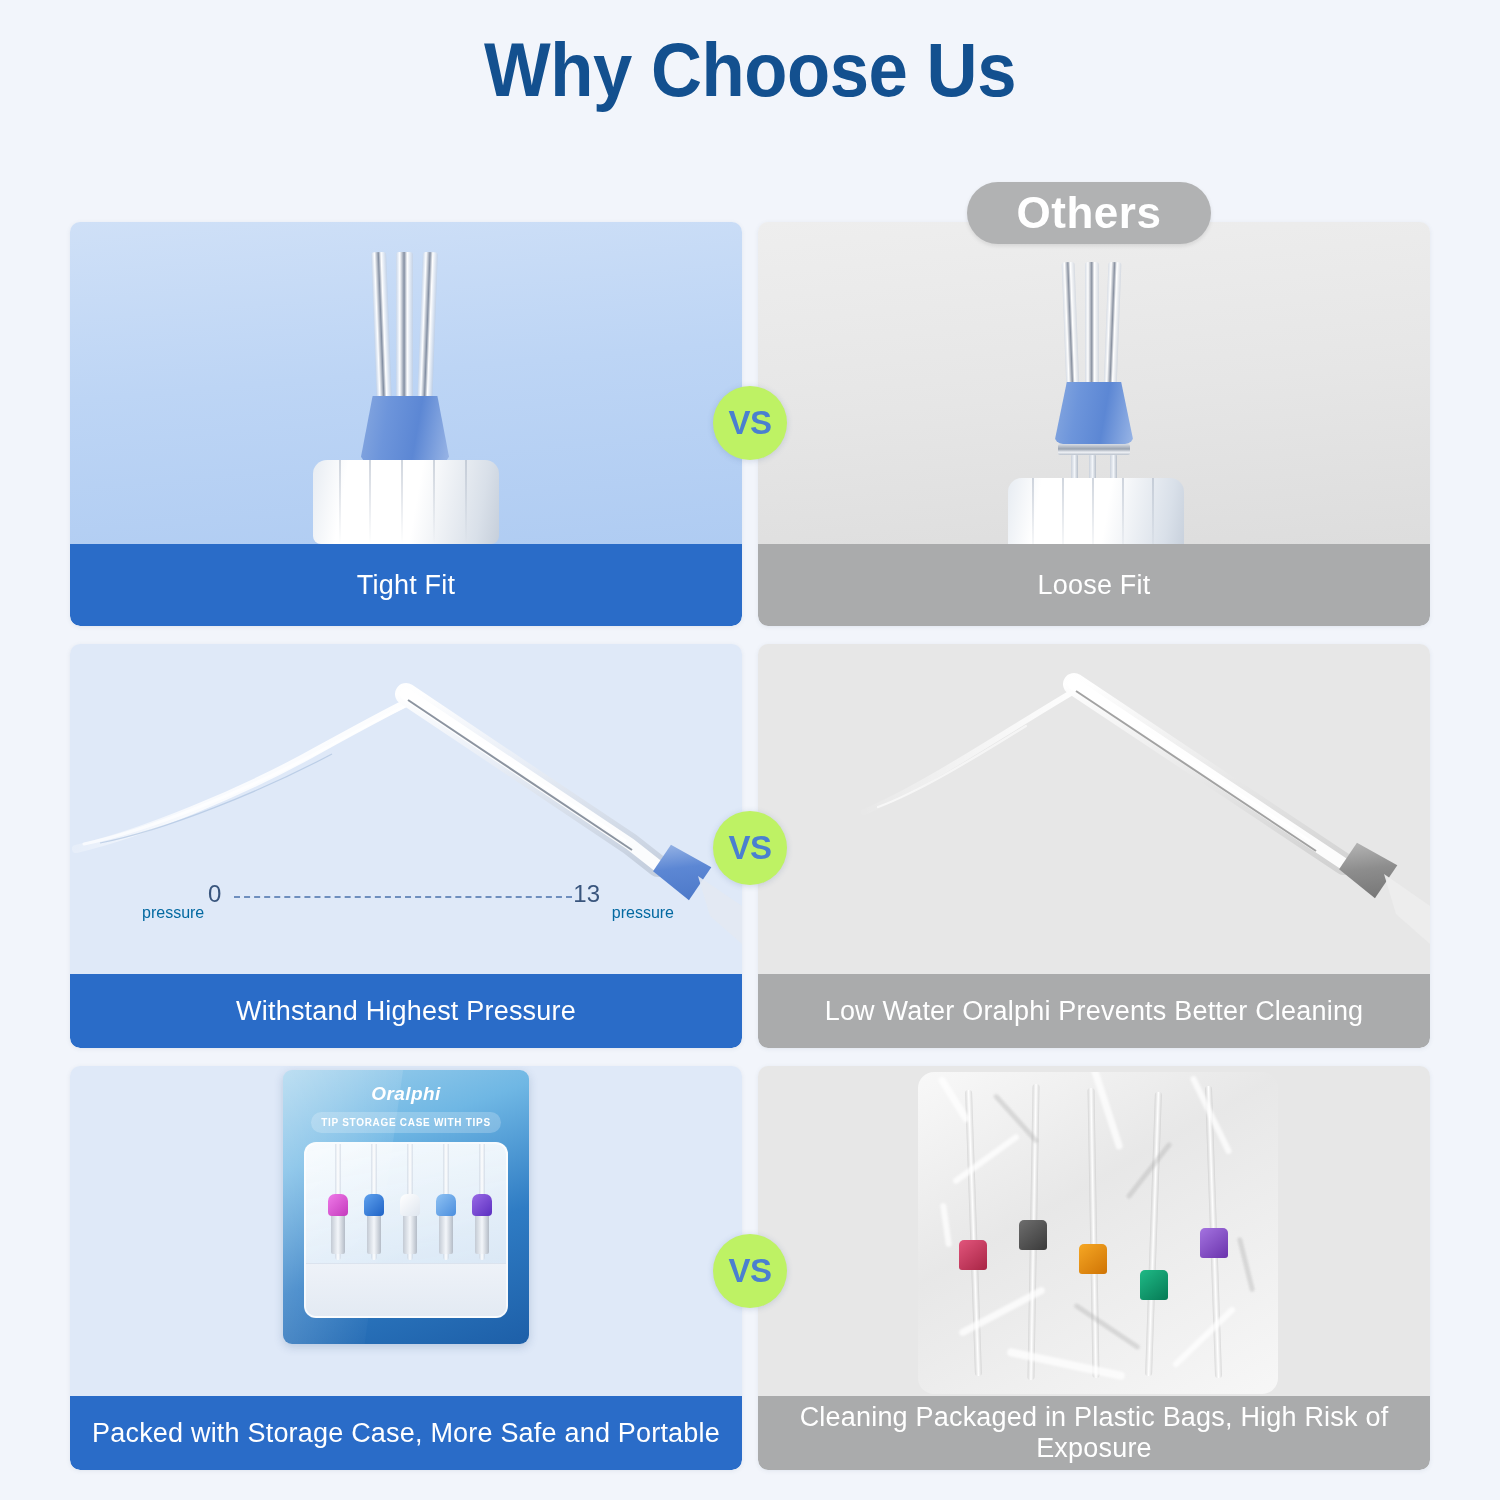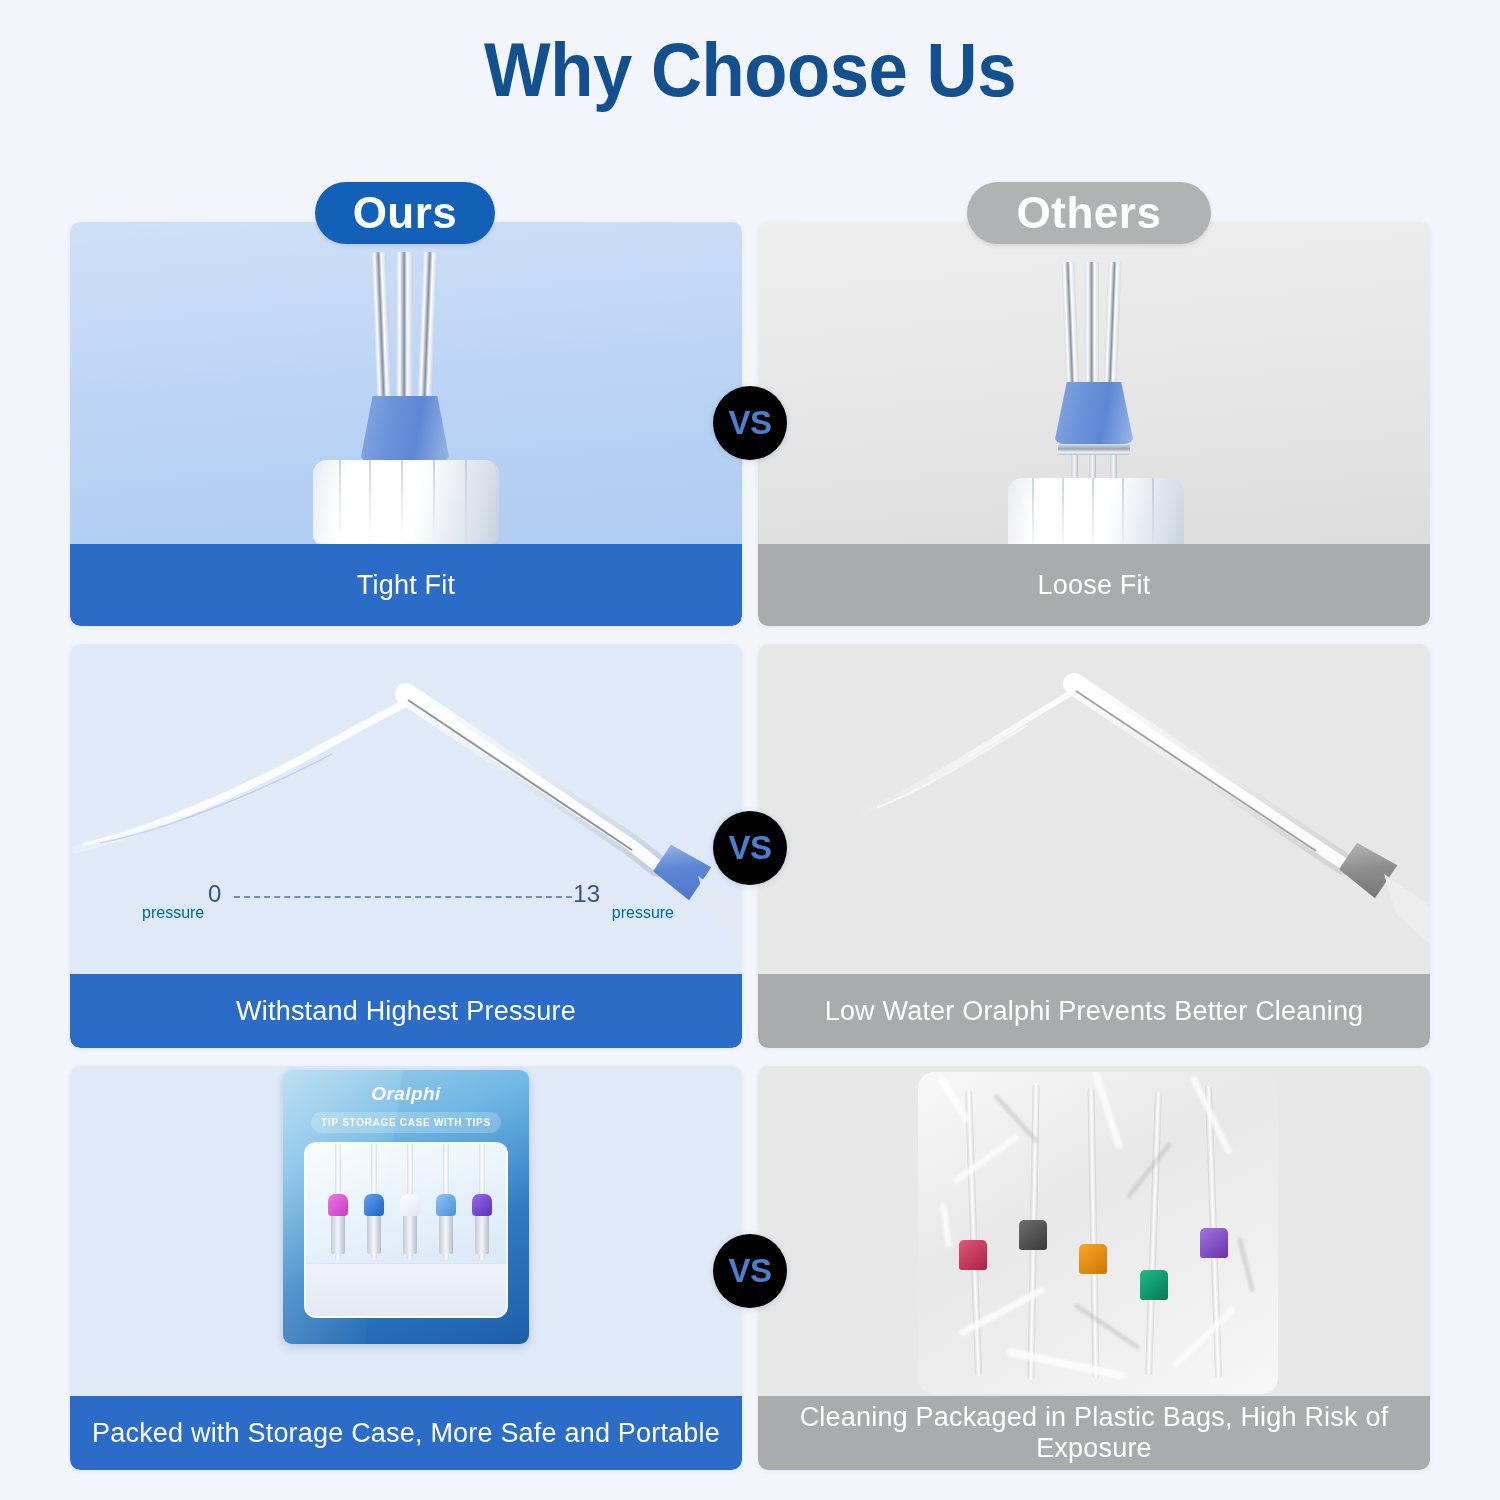--- a/index.html
+++ b/index.html
@@ -83,21 +83,21 @@
   
   .bg-blue-grad{background:linear-gradient(175deg,#cfe0f7 0%,#bdd5f5 45%,#aecbf2 100%);}
   .bg-grey-grad{background:linear-gradient(175deg,#eeeeee 0%,#e6e6e6 50%,#dcdcdc 100%);}
   .bg-blue-soft{background:#dfe9f8;}
   .bg-grey-soft{background:#e7e7e7;}
 
   
   .vs{
     position:absolute;
     width:74px;height:74px;border-radius:50%;
-    background:#000000;
+    background:#bef264;
     display:flex;align-items:center;justify-content:center;
     color:#4a7fd0;
     font-size:33px;font-weight:bold;
     letter-spacing:-0.5px;
     z-index:8;
     box-shadow:0 1px 6px rgba(60,90,140,.20);
   }
   .vs-1{left:713px;top:386px;}
   .vs-2{left:713px;top:811px;}
   .vs-3{left:713px;top:1234px;}
@@ -246,23 +246,20 @@
 
   .shadow-soft{box-shadow:0 1px 4px rgba(80,100,130,.10);}
 </style>
 </head>
 <body>
 
 <div class="page">
 
   <div class="title">Why Choose Us</div>
 
-  <div class="pill pill-ours">
-    <span>Ours</span>
-  </div>
   <div class="pill pill-others">
     <span>Others</span>
   </div>
 
   <div class="panel col-l row-1 shadow-soft">
     <div class="img bg-blue-grad">
       <div class="tipscene">
 
         <div class="tube" style="left:304px;top:30px;width:15px;height:152px;transform:rotate(-2.2deg);"></div>
         <div class="tube" style="left:350px;top:30px;width:15px;height:152px;transform:rotate(2.2deg);"></div>

